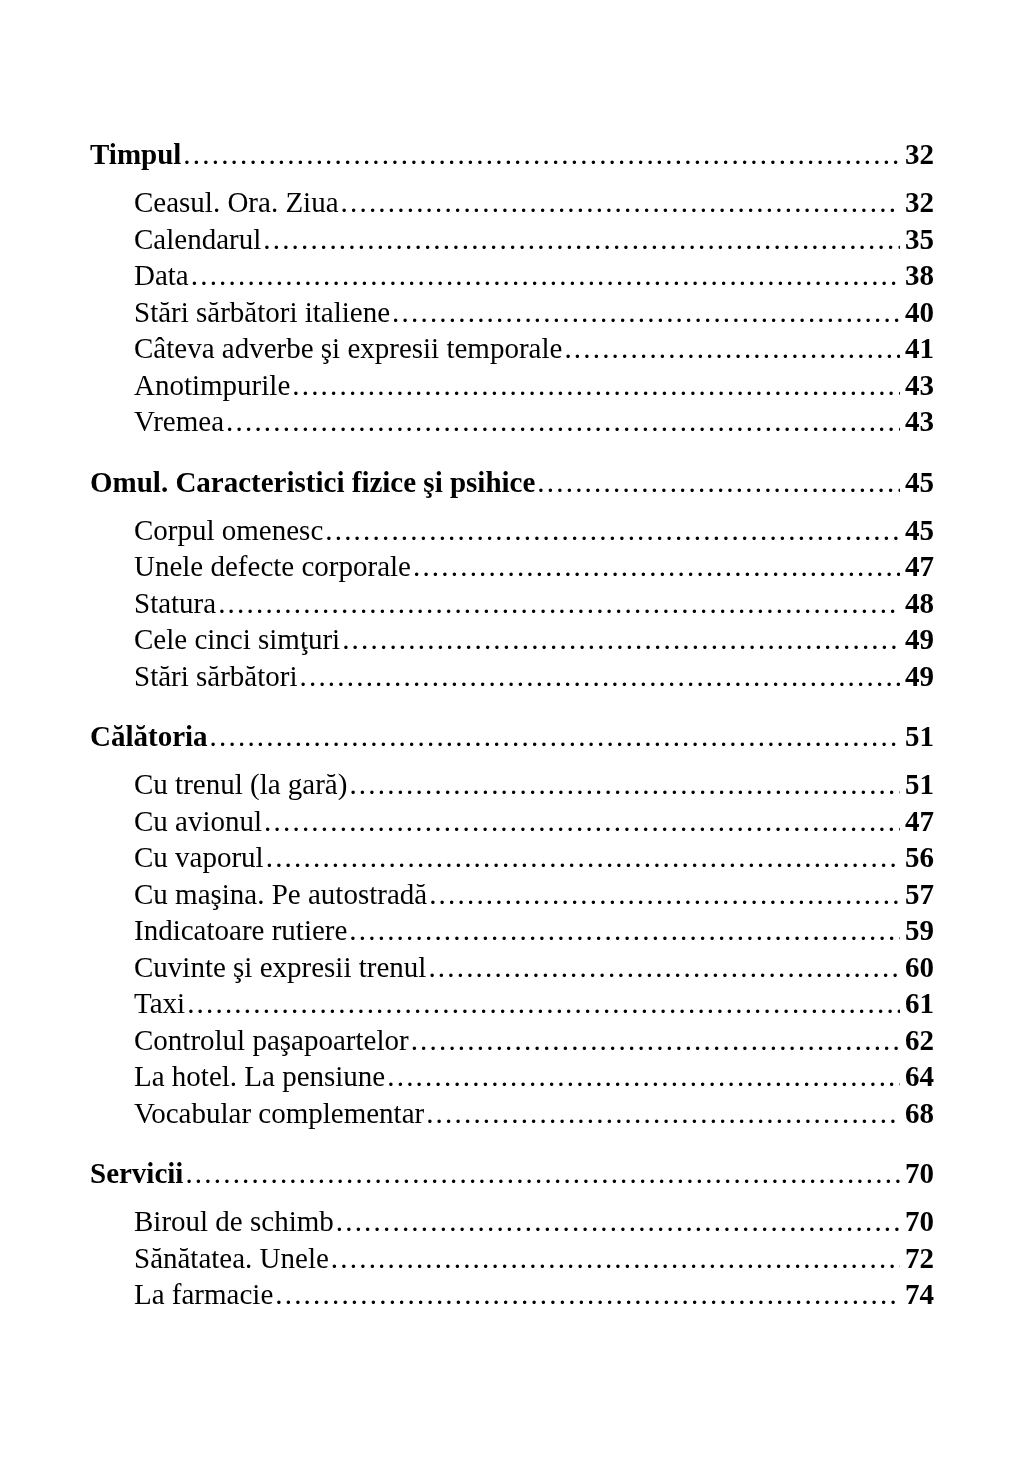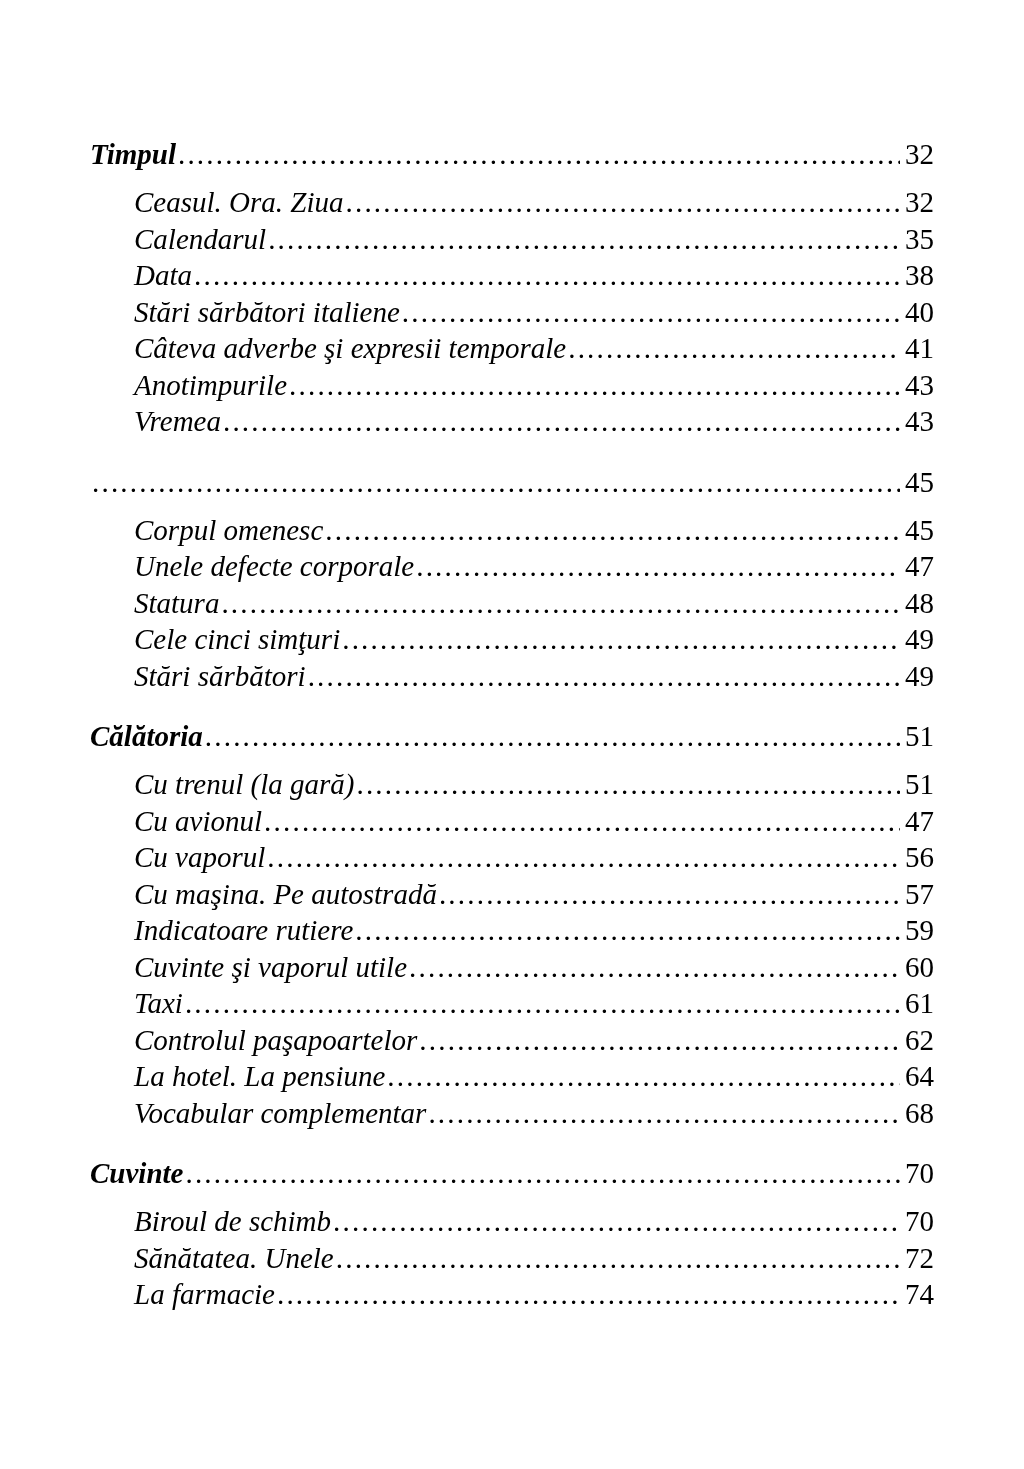--- a/index.html
+++ b/index.html
@@ -3,24 +3,24 @@
   <meta charset="utf-8">
   <style>
     html, body { margin: 0; padding: 0; background: #ffffff; }
     body { width: 1024px; height: 1469px; position: relative; overflow: hidden;
            font-family: "Liberation Serif", "DejaVu Serif", serif; color: #000; }
     .toc { position: absolute; left: 90px; top: 134px; width: 844px; }
     .section { margin-bottom: 22px; }
     .row { display: flex; align-items: baseline; font-size: 29px; line-height: 36.5px; white-space: nowrap; }
     .row.head { font-weight: bold; line-height: 40px; margin-bottom: 10px; }
     .row.sub { padding-left: 44px; }
-    .label { flex: 0 0 auto; font-style: italic; }
+    .label { flex: 0 0 auto; }
     .dots { flex: 1 1 auto; overflow: hidden; font-weight: normal; letter-spacing: 2.2px; margin: 0 2px; }
     .dots::after { content: "................................................................................................................................................................"; }
-    .page { flex: 0 0 auto; font-weight: normal; text-align: right; min-width: 32px; }
+    .page { flex: 0 0 auto; font-weight: bold; text-align: right; min-width: 32px; }
   </style>
 </head>
 <body>
 
 <div class="toc" id="toc">
     <div class="section">
       <div class="row head">
         <span class="label">Timpul</span>
         <span class="dots"></span>
         <span class="page">32</span>
@@ -56,20 +56,21 @@
         <span class="page">43</span>
       </div>
       <div class="row sub">
         <span class="label">Vremea</span>
         <span class="dots"></span>
         <span class="page">43</span>
       </div>
     </div>
     <div class="section">
       <div class="row head">
+        <span class="label">Omul. Caracteristici fizice şi psihice</span>
         <span class="dots"></span>
         <span class="page">45</span>
       </div>
       <div class="row sub">
         <span class="label">Corpul omenesc</span>
         <span class="dots"></span>
         <span class="page">45</span>
       </div>
       <div class="row sub">
         <span class="label">Unele defecte corporale</span>
@@ -117,21 +118,21 @@
         <span class="label">Cu maşina. Pe autostradă</span>
         <span class="dots"></span>
         <span class="page">57</span>
       </div>
       <div class="row sub">
         <span class="label">Indicatoare rutiere</span>
         <span class="dots"></span>
         <span class="page">59</span>
       </div>
       <div class="row sub">
-        <span class="label">Cuvinte şi vaporul utile</span>
+        <span class="label">Cuvinte şi expresii trenul</span>
         <span class="dots"></span>
         <span class="page">60</span>
       </div>
       <div class="row sub">
         <span class="label">Taxi</span>
         <span class="dots"></span>
         <span class="page">61</span>
       </div>
       <div class="row sub">
         <span class="label">Controlul paşapoartelor</span>
@@ -144,21 +145,21 @@
         <span class="page">64</span>
       </div>
       <div class="row sub">
         <span class="label">Vocabular complementar</span>
         <span class="dots"></span>
         <span class="page">68</span>
       </div>
     </div>
     <div class="section">
       <div class="row head">
-        <span class="label">Cuvinte</span>
+        <span class="label">Servicii</span>
         <span class="dots"></span>
         <span class="page">70</span>
       </div>
       <div class="row sub">
         <span class="label">Biroul de schimb</span>
         <span class="dots"></span>
         <span class="page">70</span>
       </div>
       <div class="row sub">
         <span class="label">Sănătatea. Unele</span>

